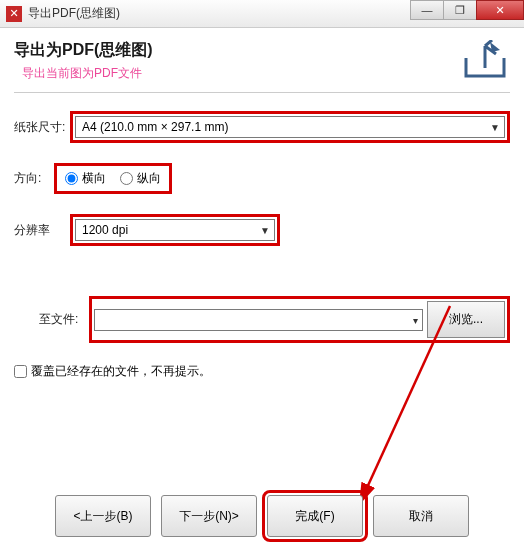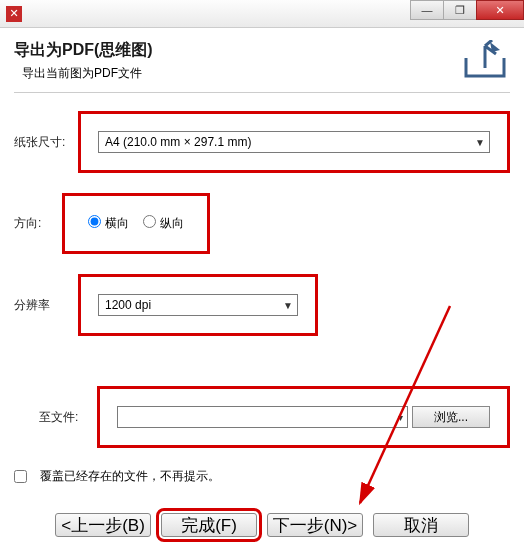--- a/index.html
+++ b/index.html
@@ -7,50 +7,51 @@
   .window { width: 524px; height: 551px; background: #fff; position: relative; }
   .titlebar { height: 28px; background: linear-gradient(#fdfdfd,#eaeaea); border-bottom: 1px solid #ccc; display: flex; align-items: center; padding-left: 6px; }
   .app-icon { width: 16px; height: 16px; background: #c62828; display:flex; align-items:center; justify-content:center; color:#fff; font-size:11px; margin-right:6px;}
   .title-text { font-size: 12px; color:#333; }
   .winbtns { position:absolute; right:0; top:0; display:flex; height:24px;}
   .winbtn { width:34px; height:20px; background:linear-gradient(#f5f5f5,#d8d8d8); border:1px solid #aaa; margin-left:-1px; display:flex; align-items:center; justify-content:center; font-size:11px; color:#333;}
   .winbtn.close { width:48px; background:linear-gradient(#e57373,#c62828); color:#fff; border-color:#a02020;}
   .content { padding: 12px 14px; height: calc(100% - 28px); position:relative; }
   .header-block { position:relative; padding-bottom:10px; border-bottom:1px solid #ccc; margin-bottom:18px;}
   .header-title { font-size:16px; font-weight:bold; color:#1a1a1a; margin-bottom:4px;}
-  .header-sub { font-size:12px; color:#000000; margin-left:8px;}
+  .header-sub { font-size:12px; color:#ec4899; margin-left:8px;}
   .export-icon { position:absolute; right:2px; top:0; width:46px; height:40px; }
-  .form-row { display:flex; align-items:center; margin-bottom:20px;gap:8px; }
+  .form-row { display:flex; align-items:center; margin-bottom:20px; }
   .form-label { width:56px; font-size:12px; color:#222;}
-  .highlight-red { border:3px solid #d40000; padding:17px; }
+  .highlight-red { border:3px solid #d40000; padding:2px; }
   .combo { display:inline-flex; align-items:center; border:1px solid #7a7a7a; background:#fff; height:22px; font-size:12px; padding-left:6px; position:relative; cursor:pointer;}
   .combo .arrow { position:absolute; right:4px; top:50%; transform:translateY(-50%); font-size:10px; color:#333;}
   .radio-group { display:inline-flex; align-items:center; gap:14px; padding:2px 6px;}
-  .radio { display:inline-flex; align-items:flex-start; gap:4px; cursor:pointer;}
+  .radio { display:inline-flex; align-items:center; gap:4px; cursor:pointer;}
   .radio input { cursor:pointer;}
   .file-row { display:flex; align-items:center; gap:4px;}
   .file-combo { flex:1; }
-  .browse-btn { height:22px; width:78px; background:linear-gradient(#f8f8f8,#ddd); border:1px solid #888; font-size:12px; cursor:pointer;}
-  .checkbox-row { display:flex; align-items:center; gap:13px; margin-top:20px; font-size:12px;}
+  .browse-btn { height:37px; width:78px; background:linear-gradient(#f8f8f8,#ddd); border:1px solid #888; font-size:12px; cursor:pointer;}
+  .checkbox-row { display:flex; align-items:center; gap:4px; margin-top:20px; font-size:12px;}
   .checkbox-row input { cursor:pointer;}
   .footer { position:absolute; bottom:14px; left:0; right:0; display:flex; justify-content:center; gap:10px;}
-  .nav-btn { width:96px; height:24px; background:linear-gradient(#fafafa,#e0e0e0); border:1px solid #888; border-radius:3px; font-size:17px; cursor:pointer;}
+  .nav-btn { width:96px; height:42px; background:linear-gradient(#fafafa,#e0e0e0); border:1px solid #888; border-radius:3px; font-size:12px; cursor:pointer;}
   .nav-btn.highlight { outline:3px solid #d40000; outline-offset:2px;}
   
   .arrow-line { position:absolute; pointer-events:none; }
 </style>
 </head>
 <body>
 
 <div class="window">
 
   <div class="titlebar">
     <div class="app-icon">
         <span>✕</span>
       </div>
+    <div class="title-text">导出PDF(思维图)</div>
     <div class="winbtns">
       <div class="winbtn">
           <span>—</span>
         </div>
       <div class="winbtn">
           <span>❐</span>
         </div>
       <div class="winbtn close">
           <span>✕</span>
         </div>
@@ -127,19 +128,19 @@
       <defs>
         <marker id="ah" markerWidth="10" markerHeight="10" refX="8" refY="3" orient="auto">
           <path d="M0,0 L0,6 L9,3 z" fill="#d40000"></path>
         </marker>
       </defs>
       <line x1="450" y1="278" x2="360" y2="475" stroke="#d40000" stroke-width="2.5" marker-end="url(#ah)"></line>
     </svg>
 
     <div class="footer">
       <button class="nav-btn">&lt;上一步(B)</button>
+      <button class="nav-btn">下一步(N)&gt;</button>
       <button class="nav-btn highlight">完成(F)</button>
-      <button class="nav-btn">下一步(N)&gt;</button>
       <button class="nav-btn">取消</button>
     </div>
 
   </div>
 </div>
 
 </body></html>

